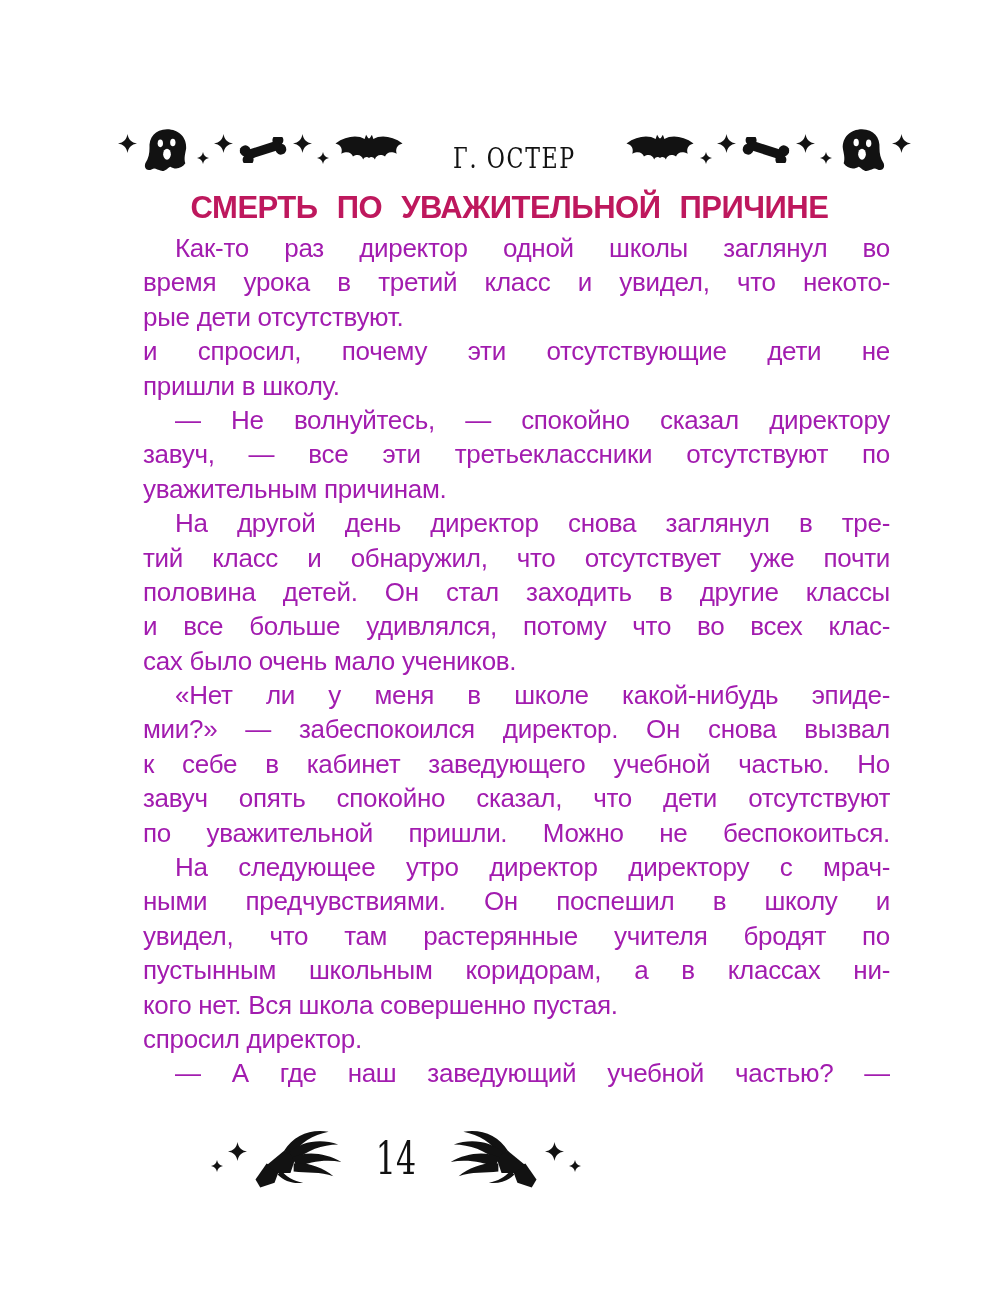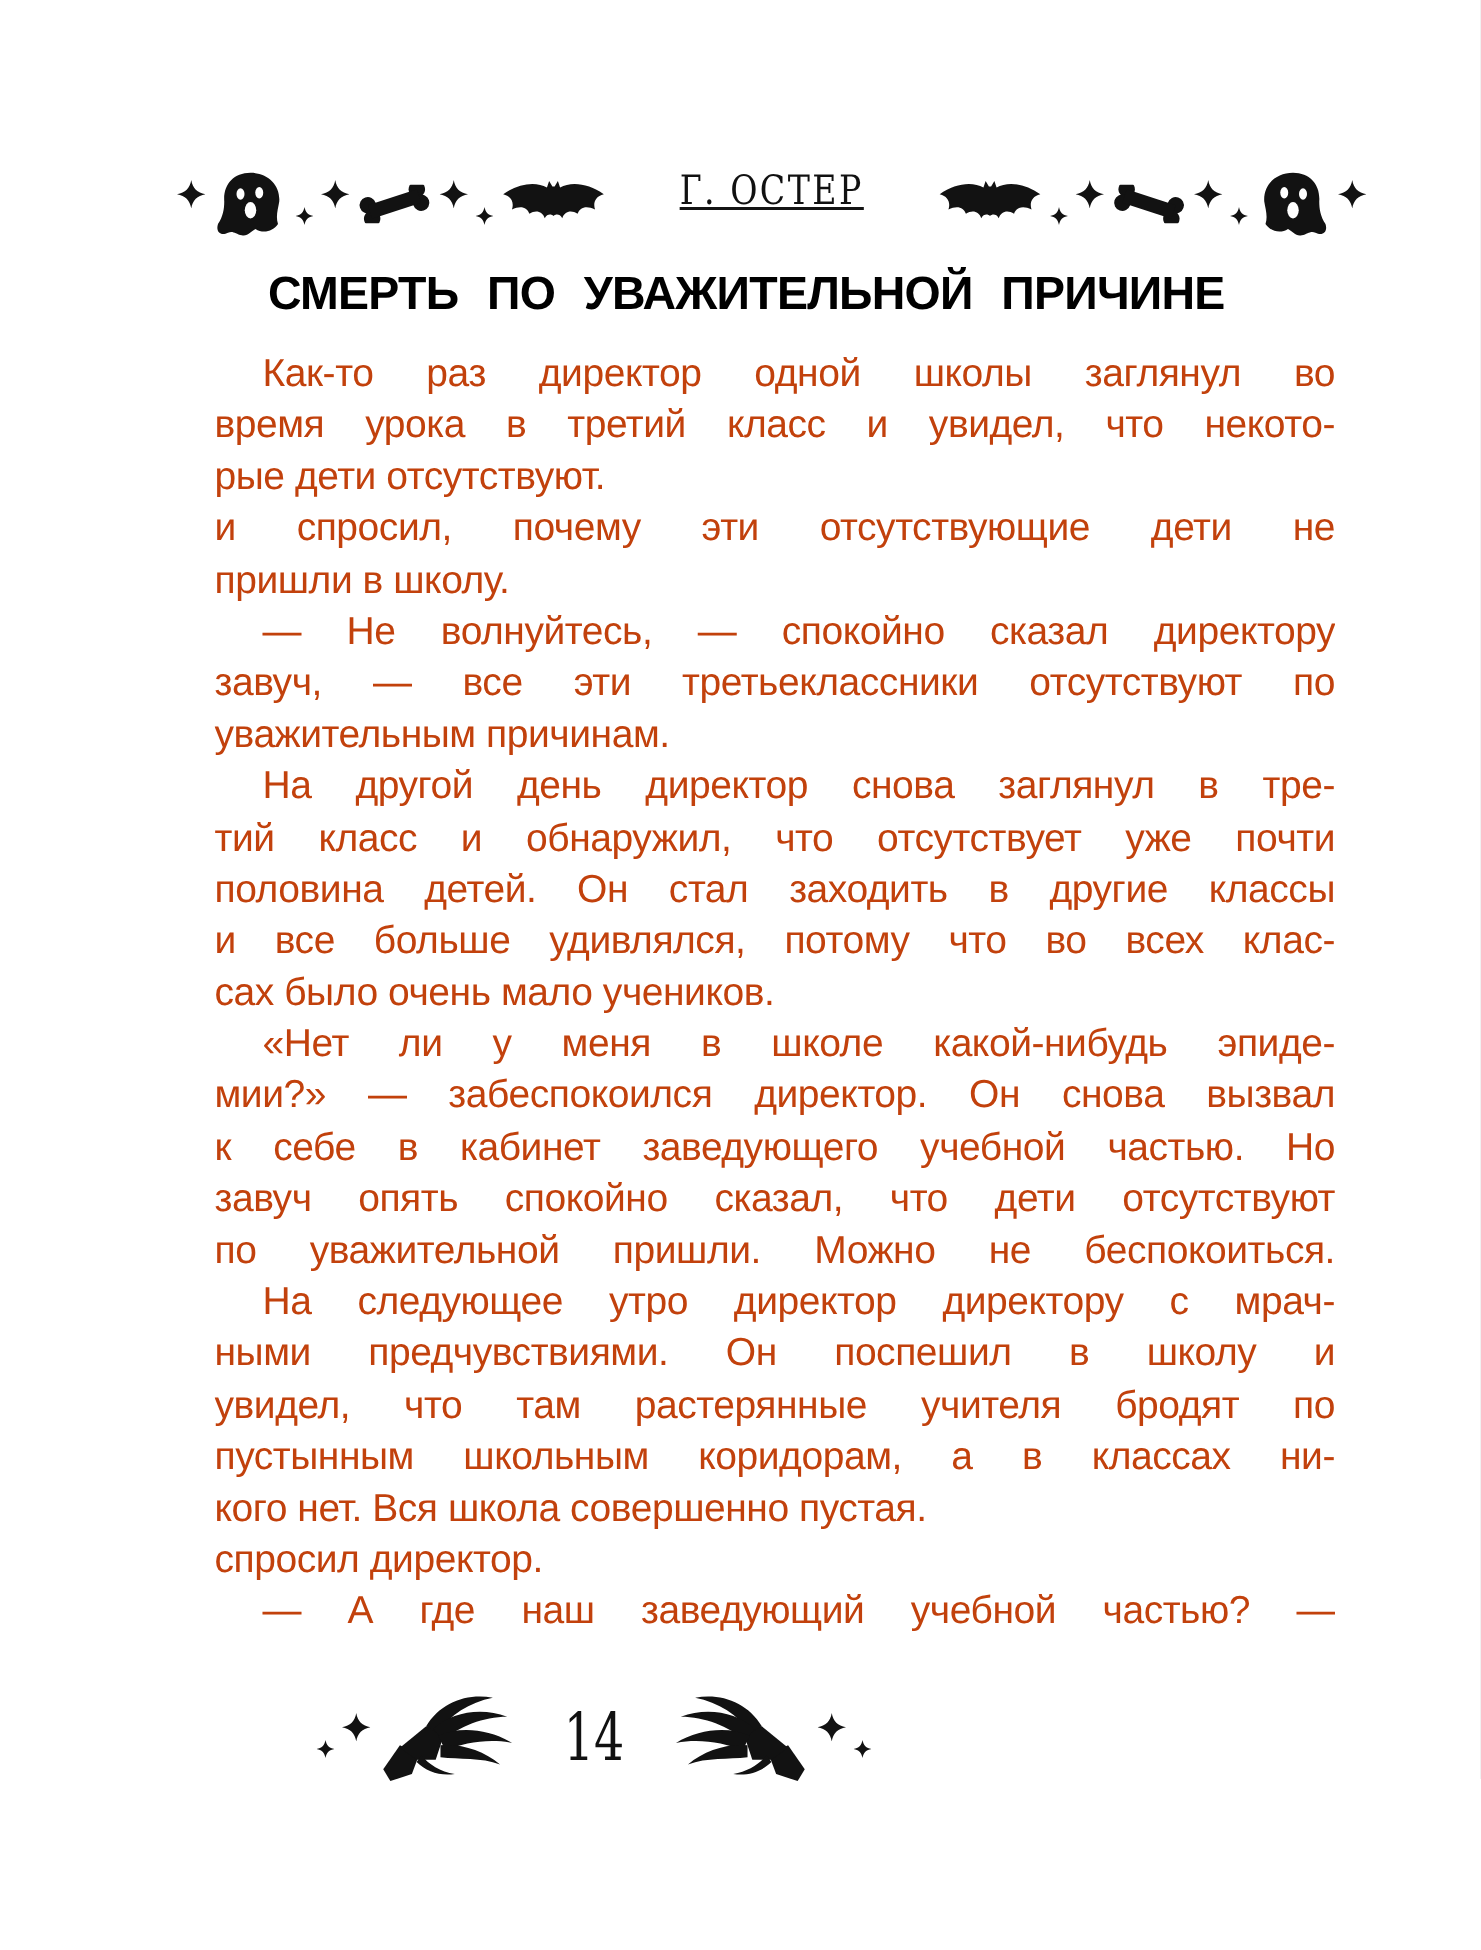--- a/index.html
+++ b/index.html
@@ -8,50 +8,50 @@
     width: 987px; height: 1300px;
     margin: 0 auto;
     background: #ffffff;
     color: #141414;
     overflow: hidden;
     font-family: "Liberation Sans", sans-serif;
   }
   
   .page-header {
     position: absolute; top: 112px; left: 118px; right: 76px; height: 62px;
-    display: flex; align-items: flex-start; text-decoration: underline;
+    display: flex; align-items: flex-end;
   }
   .deco { display: flex; align-items: center; gap: 5px; }
   .deco .icon { display: block; fill: #121212; }
   .icon-ghost   { width: 50px; height: 48px; }
   .icon-bone    { width: 50px; height: 26px; }
   .icon-bat     { width: 70px; height: 34px; }
   .icon-skeleton-hand { width: 96px; height: 62px; }
   .sparkle-lg   { width: 19px; height: 19px; transform: translateY(-7px); }
   .sparkle-sm   { width: 12px; height: 12px; transform: translateY(8px); }
   .mirror { transform: scaleX(-1); }
   .author {
     flex: 1; text-align: center;
     font-family: "DejaVu Serif", "Liberation Serif", serif;
     font-size: 27px; letter-spacing: 2px; color: #111;
     transform: scaleX(0.82);
     white-space: nowrap;
   }
   
   .title {
     position: absolute; top: 174px; left: 120px; width: 747px;
-    margin: 4px; text-align: center;
+    margin: 16px; text-align: center;
     font-family: "Liberation Sans", sans-serif;
     font-weight: bold; font-size: 31px; letter-spacing: -0.5px;
-    word-spacing: 11px; color: #000000; white-space: nowrap;
+    word-spacing: 11px; color: #be185d; white-space: nowrap;
   }
   
   .body-text {
     position: absolute; top: 231px; left: 143px; width: 747px;
-    font-size: 26px; letter-spacing: -0.3px; color: #c2410c;
+    font-size: 26px; letter-spacing: -0.3px; color: #a21caf;
   }
   .line {
     height: 34.4px; line-height: 34.4px;
     text-align: justify; text-align-last: justify;
     overflow: hidden; white-space: nowrap;
   }
   .line.first { text-indent: 32px; }
   .line.last  { text-align-last: left; white-space: normal; }
   .line.last.jl { text-align-last: justify; }
   

